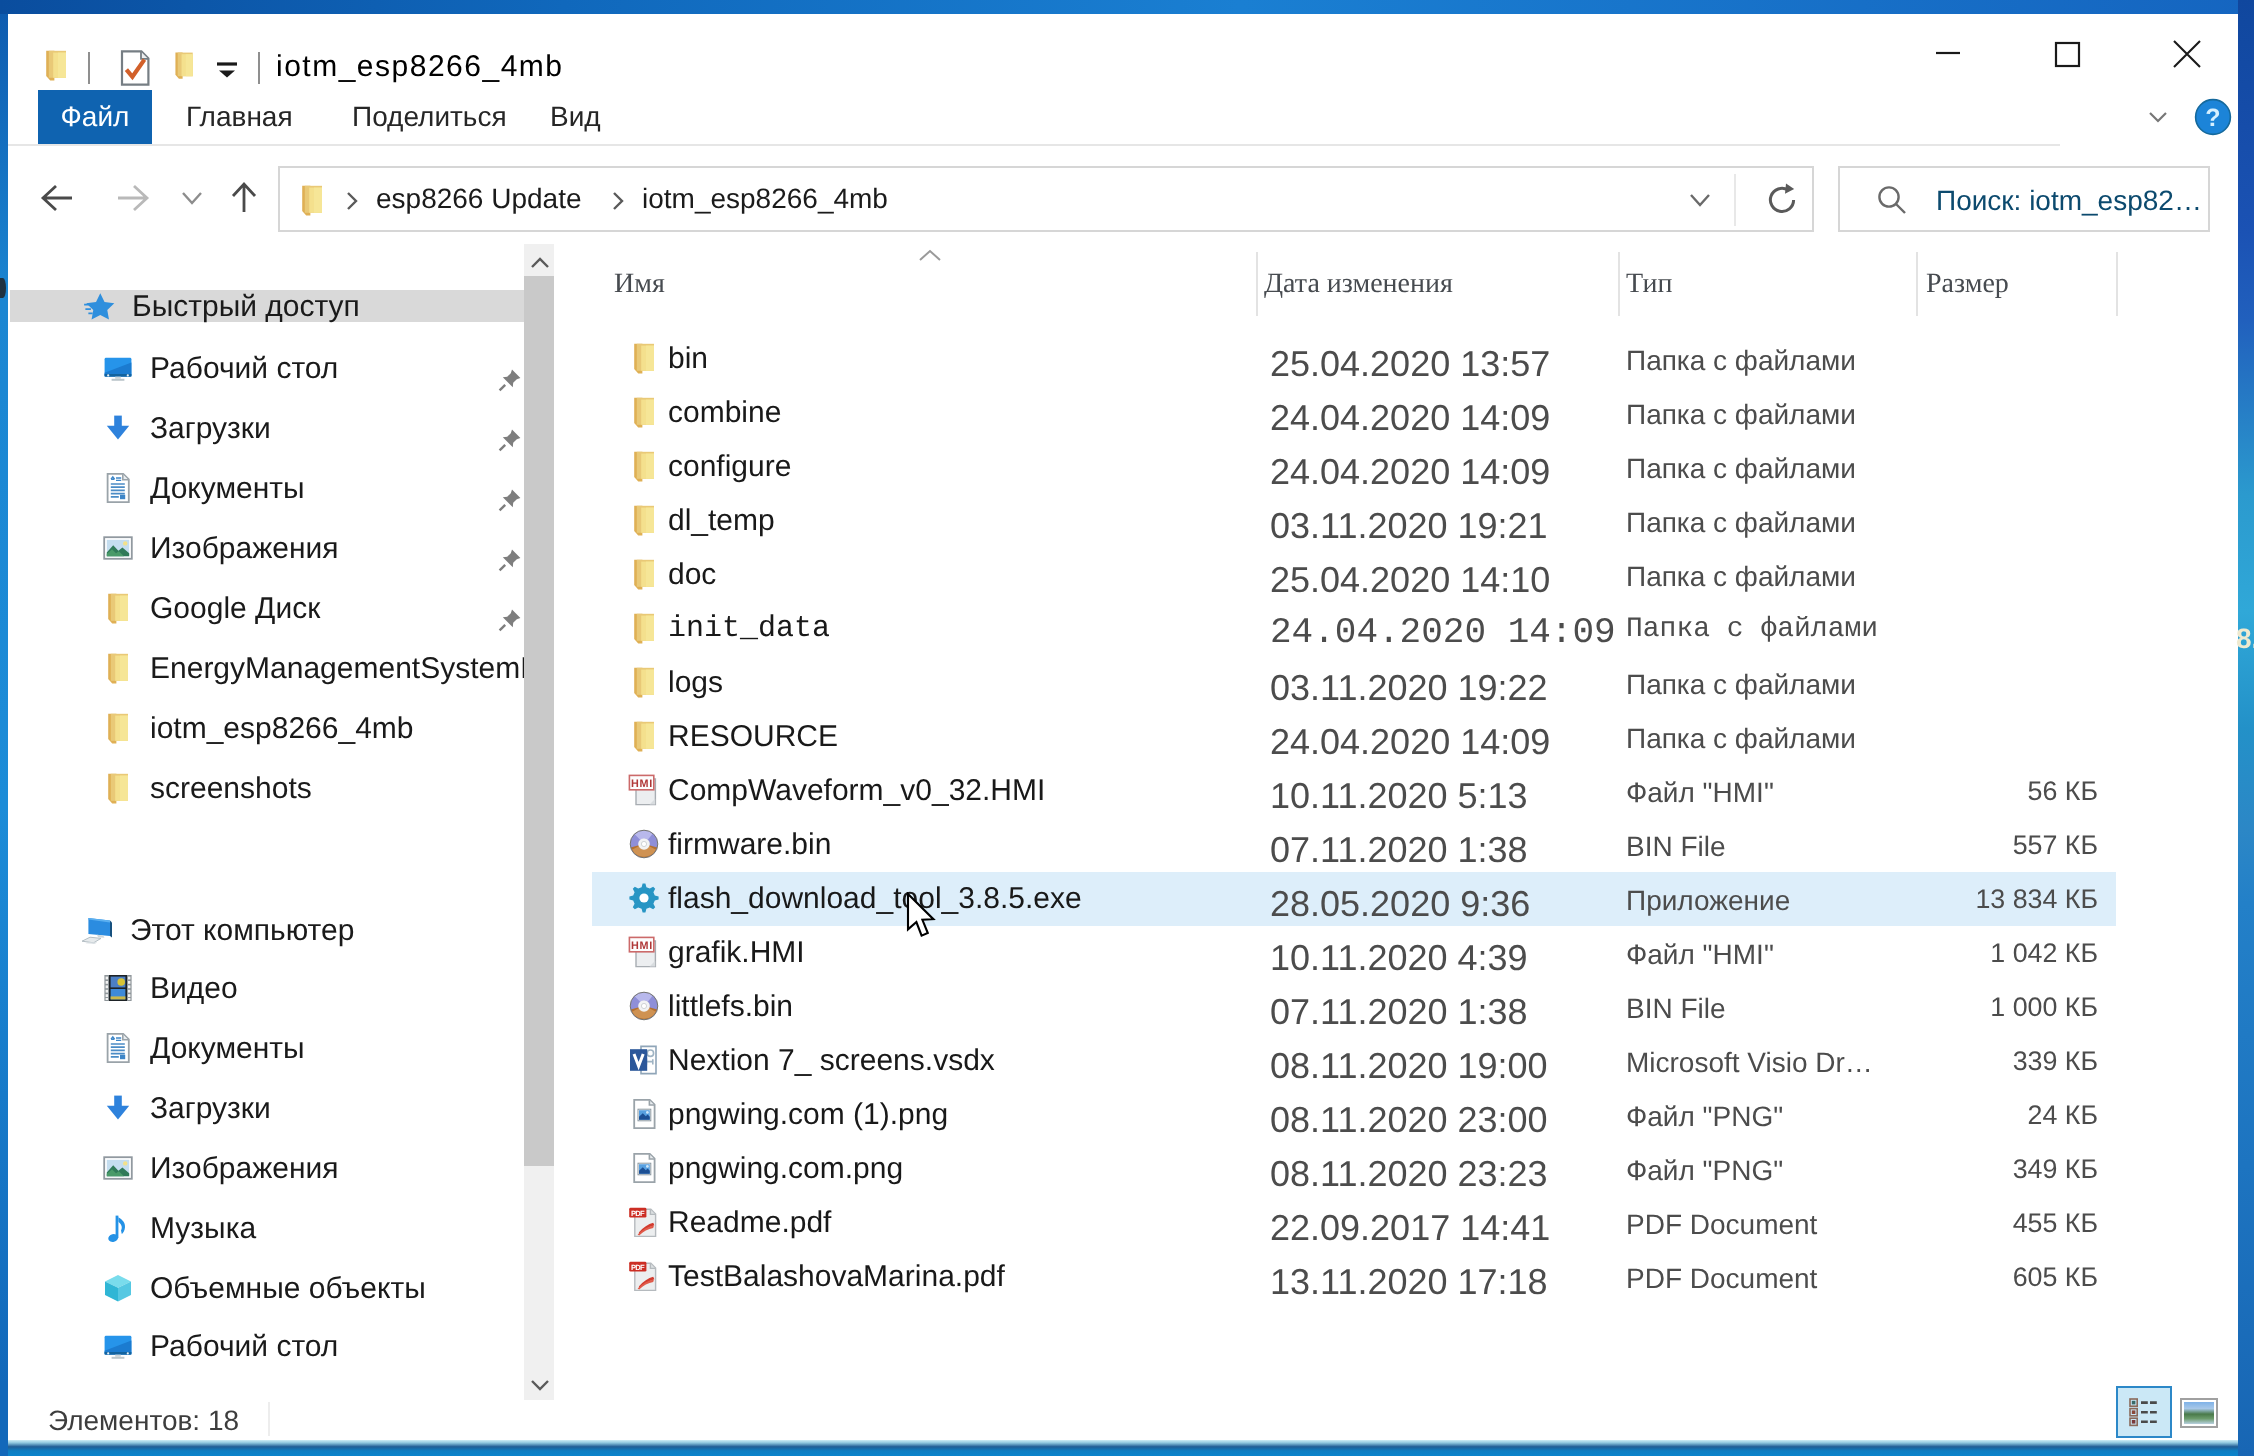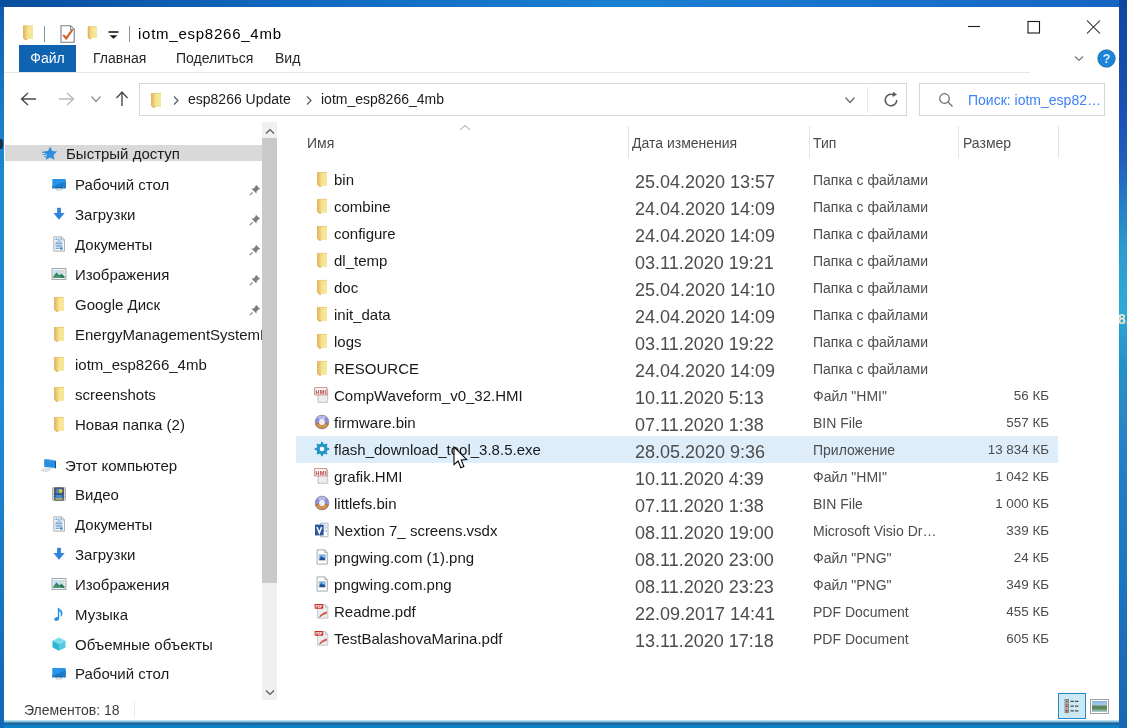--- a/index.html
+++ b/index.html
@@ -32,21 +32,21 @@
 #searchbox { left:915px; top:10px; width:186px; height:33px; border:1px solid #d6d6d6; background:#fff; }
 .crumb { font-size:14px; color:#1b1b1b; }
 
 .navrow { left:0; height:16px; display:flex; align-items:center; font-size:15px; color:#1a1a1a; white-space:nowrap; }
 .navrow .ic { flex:0 0 auto; }
 .navtext { margin-left:8px; }
 
 #sb { left:258px; top:115px; width:15px; height:580px; background:#f0f0f0; }
 #sbthumb { left:0; top:16px; width:15px; height:445px; background:#c9c9c9; }
 
-.hdr { font-size:14px; color:#474b50; top:13px; }
+.hdr { font-size:14px; color:#474b50; top:13px;font-family:Liberation Serif, serif; }
 .hline { top:4px; width:1px; height:32px; background:#e3e3e3; }
 .frow { left:292px; width:762px; height:27px; }
 .fname { position:absolute; left:38px; top:5px; font-size:15px; color:#191919; white-space:nowrap; }
 .fdate { position:absolute; left:339px; top:6px; font-size:18px; color:#4c4c4c; white-space:nowrap; }
 .ftype { position:absolute; left:517px; top:6px; font-size:14px; color:#4c4c4c; white-space:nowrap; }
 .fsize { position:absolute; right:9px; top:6px; font-size:13.4px; color:#4c4c4c; white-space:nowrap; }
 .fic { position:absolute; left:18px; top:5px; }
 
 #status { left:0; top:693px; width:1115px; height:19px; background:#fff; }
 #statustext { position:absolute; left:20px; top:2px; font-size:14px; color:#3d3d3d; }
@@ -275,21 +275,21 @@
       <svg class="abs" style="left:741px;top:6px" width="20" height="20" viewBox="0 0 20 20">
           <path d="M15.8,10 A5.8,5.8 0 1 1 13.0,5.0" fill="none" stroke="#5a5a5a" stroke-width="1.5"></path>
           <path d="M12.0,1.7 L16.1,4.5 L11.5,6.9 Z" fill="#5a5a5a"></path>
         </svg>
     </div>
     <div id="searchbox" class="abs">
       <svg class="abs" style="left:18px;top:8px" width="16" height="16" viewBox="0 0 16 16">
           <circle cx="6.5" cy="6.5" r="4.8" fill="none" stroke="#6a6a6a" stroke-width="1.2"></circle>
           <path d="M10,10 L14.5,14.5" stroke="#6a6a6a" stroke-width="1.2"></path>
         </svg>
-      <div class="abs" style="left:48px;top:8px;font-size:14px;color:#3b82f6">Поиск: iotm_esp82…</div>
+      <div class="abs" style="left:48px;top:8px;font-size:14px;color:#0c4a6e">Поиск: iotm_esp82…</div>
     </div>
   </div>
 
   <div id="navpane" class="abs" style="left:0;top:115px;width:290px;height:578px;overflow:hidden">
     <div class="navrow abs" style="left:1px;top:23px;width:257px;background:#d9d9d9;padding-left:36px">
       <svg class="ic" width="17" height="17">
           <use href="#star"></use>
         </svg>
         <span class="navtext" style="margin-left:8px">Быстрый доступ</span>
     </div>
@@ -333,26 +333,20 @@
         <svg class="ic" width="16" height="16">
           <use href="#folder"></use>
         </svg>
         <span class="navtext">iotm_esp8266_4mb</span>
       </div>
     <div class="navrow abs" style="left:47px;top:264px">
         <svg class="ic" width="16" height="16">
           <use href="#folder"></use>
         </svg>
         <span class="navtext">screenshots</span>
-      </div>
-    <div class="navrow abs" style="left:47px;top:294px">
-        <svg class="ic" width="16" height="16">
-          <use href="#folder"></use>
-        </svg>
-        <span class="navtext">Новая папка (2)</span>
       </div>
     <div class="navrow abs" style="left:36px;top:335px">
         <svg class="ic" width="18" height="16">
           <use href="#pc"></use>
         </svg>
         <span class="navtext" style="margin-left:7px">Этот компьютер</span>
       </div>
     <div class="navrow abs" style="left:47px;top:364px">
         <svg class="ic" width="16" height="16">
           <use href="#vid"></use>
@@ -470,21 +464,21 @@
         <div class="ftype">Папка с файлами</div>
       </div>
 <div class="frow abs" style="top:108px;">
         <svg class="fic" width="16" height="16">
           <use href="#folder"></use>
         </svg>
         <div class="fname">doc</div>
         <div class="fdate">25.04.2020 14:10</div>
         <div class="ftype">Папка с файлами</div>
       </div>
-<div class="frow abs" style="top:135px;">
+<div class="frow abs" style="top:135px;font-family:Liberation Mono, monospace;">
         <svg class="fic" width="16" height="16">
           <use href="#folder"></use>
         </svg>
         <div class="fname">init_data</div>
         <div class="fdate">24.04.2020 14:09</div>
         <div class="ftype">Папка с файлами</div>
       </div>
 <div class="frow abs" style="top:162px;">
         <svg class="fic" width="16" height="16">
           <use href="#folder"></use>

